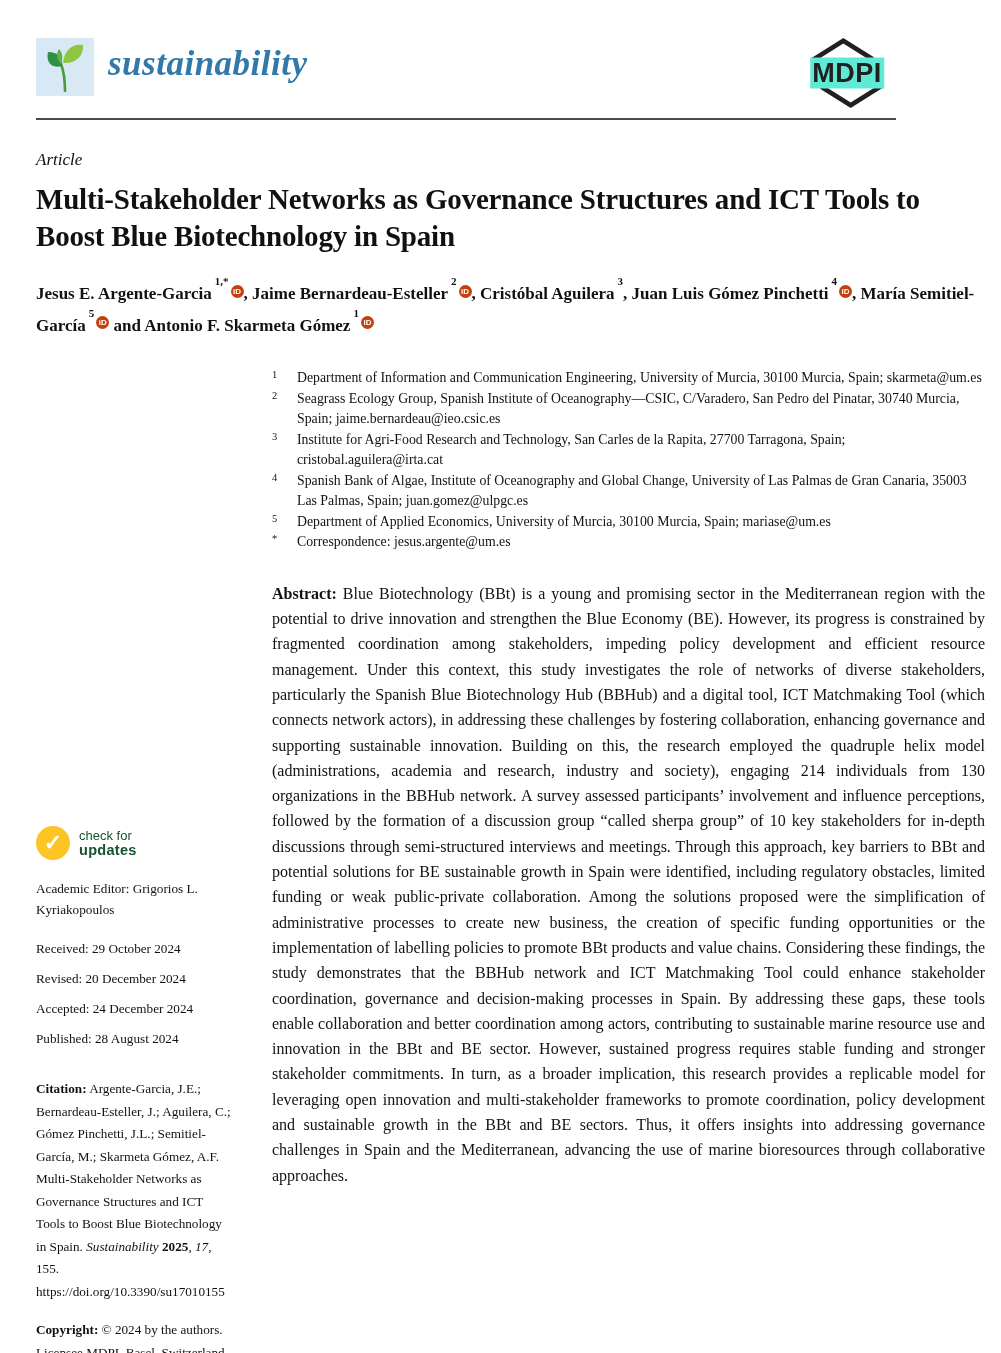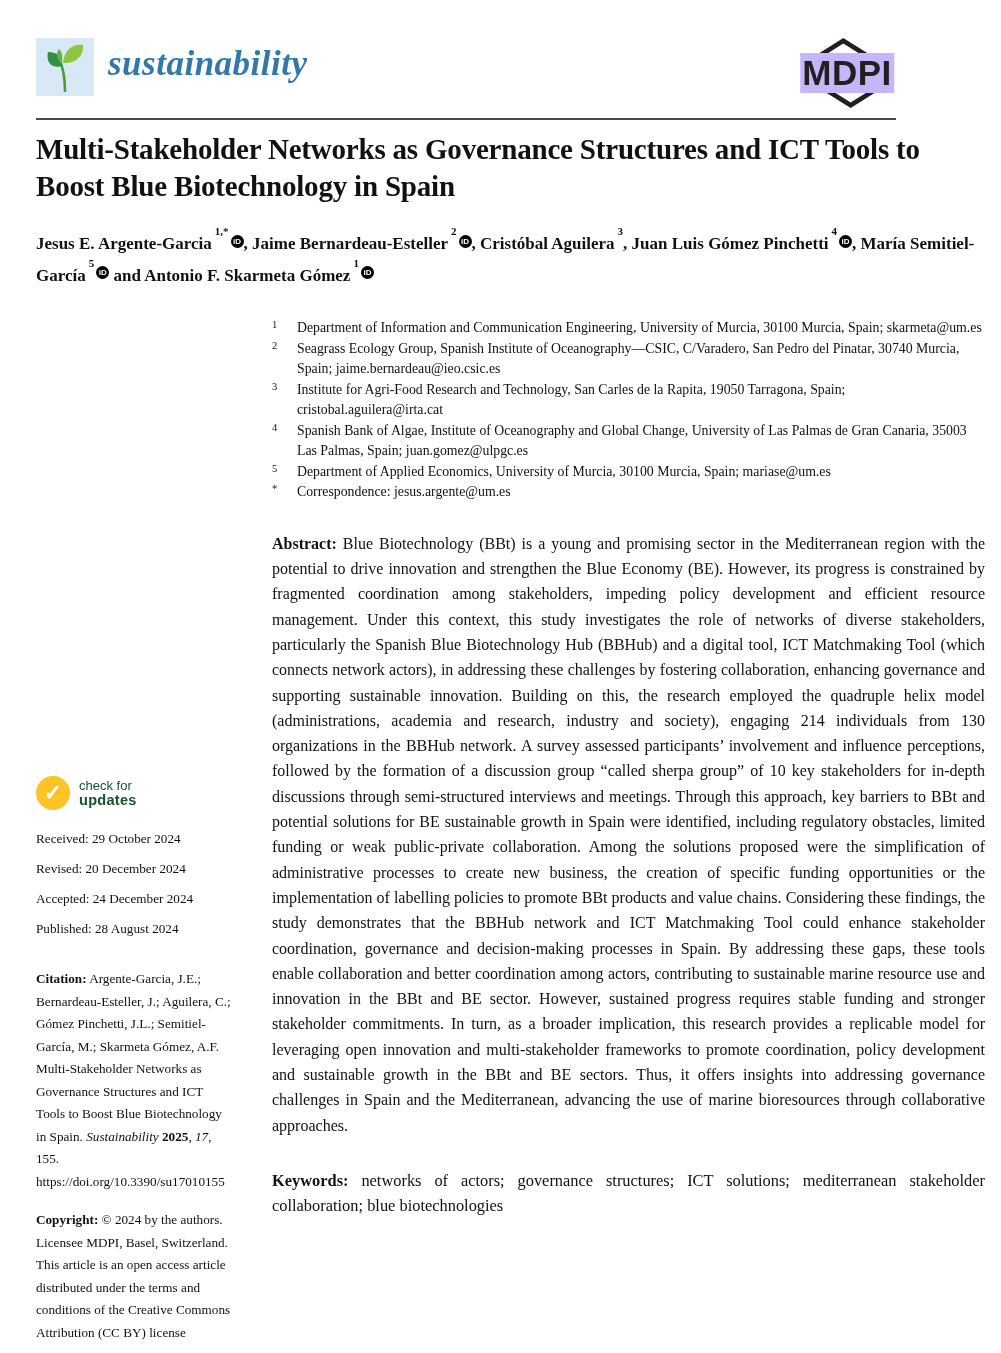--- a/index.html
+++ b/index.html
@@ -16,35 +16,35 @@
   .journal-logo { display:flex; align-items:center; gap:14px; }
   .logo-box { width:58px; height:58px; background:#d9e8f5; display:flex; align-items:center; justify-content:center; }
   .journal-name {
     font-style:italic; font-weight:bold; font-size:35px; color:#3279a9;
     letter-spacing:0.5px; padding-bottom:6px;
   }
   .mdpi-logo { width:86px; height:70px; position:relative; margin-right:6px; }
   .mdpi-text {
     position:absolute; left:50%; top:50%; transform:translate(-50%,-50%);
     font-family:"Liberation Sans","DejaVu Sans",sans-serif; font-weight:bold;
-    font-size:35px; letter-spacing:0.5px; color:#231f20; background:#c4b5fd; padding:0 2px;
+    font-size:27px; letter-spacing:0.5px; color:#231f20; background:#5eead4; padding:0 2px;
   }
   .header-rule { border:none; border-top:2px solid #4a4a4a; margin-top:16px; }
 
   
   .article-type { font-style:italic; font-size:17px; margin-top:30px; }
   .paper-title {
     font-weight:bold; font-size:29px; line-height:37px; margin-top:11px; width:950px;
     letter-spacing:-0.2px;
   }
   .authors-line { margin-top:20px; font-size:17px; font-weight:bold; line-height:27px; width:955px; }
   .author-sup { font-size:11px; position:relative; top:-7px; margin-left:3px; font-weight:bold; }
   .orcid {
     display:inline-block; width:13px; height:13px; border-radius:50%;
-    background:#000000; color:#ffffff; font-family:"Liberation Sans",sans-serif;
+    background:#c2410c; color:#ffffff; font-family:"Liberation Sans",sans-serif;
     font-size:8px; font-weight:bold; text-align:center; line-height:13px;
     position:relative; top:-5px; margin-left:2px; cursor:pointer;
   }
 
   
   .body-row { display:flex; margin-top:30px; }
   .sidebar { width:196px; flex:none; padding-top:458px; font-size:13.2px; }
   .main-col { margin-left:40px; width:713px; flex:none; }
 
   
@@ -96,34 +96,36 @@
     <div class="mdpi-logo">
       <svg width="86" height="70" viewBox="0 0 86 76">
         <path d="M7,34 L7,23 L39,3 L71,23" stroke="#231f20" stroke-width="5" fill="none"></path>
         <path d="M79,42 L79,53 L47,73 L15,53" stroke="#231f20" stroke-width="5" fill="none"></path>
       </svg>
       <span class="mdpi-text">MDPI</span>
     </div>
   </div>
   <hr class="header-rule">
 
+  <div class="article-type">Article</div>
   <h1 class="paper-title">Multi-Stakeholder Networks as Governance Structures and ICT Tools to Boost Blue Biotechnology in Spain</h1>
   <div class="authors-line"><span>Jesus E. Argente-Garcia</span><sup class="author-sup">1,*</sup><span class="orcid">iD</span>, <span>Jaime Bernardeau-Esteller</span><sup class="author-sup">2</sup><span class="orcid">iD</span>, <span>Cristóbal Aguilera</span><sup class="author-sup">3</sup>, <span>Juan Luis Gómez Pinchetti</span><sup class="author-sup">4</sup><span class="orcid">iD</span>, <span>María Semitiel-García</span><sup class="author-sup">5</sup><span class="orcid">iD</span> and <span>Antonio F. Skarmeta Gómez</span><sup class="author-sup">1</sup><span class="orcid">iD</span></div>
 
   <div class="body-row">
 
     <div class="sidebar">
       <div class="updates-badge">
         <div class="badge-circle">✓</div>
         <div class="badge-text">
           <div class="badge-line1">check for</div>
           <div class="badge-line2">updates</div>
         </div>
       </div>
 
+      <div class="side-block">Academic Editor: Grigorios L. Kyriakopoulos</div>
 
       <div class="dates-block">
           <div class="date-line">Received: 29 October 2024</div>
           <div class="date-line">Revised: 20 December 2024</div>
           <div class="date-line">Accepted: 24 December 2024</div>
           <div class="date-line">Published: 28 August 2024</div>
         </div>
 
       <div class="citation-block">
         <span class="b">Citation:</span><span> Argente-Garcia, J.E.; Bernardeau-Esteller, J.; Aguilera, C.; Gómez Pinchetti, J.L.; Semitiel-García, M.; Skarmeta Gómez, A.F. Multi-Stakeholder Networks as Governance Structures and ICT Tools to Boost Blue Biotechnology in Spain. </span><span class="i">Sustainability </span><span class="b">2025</span><span>, </span><span class="i">17</span><span>, 155. </span><span class="doi-link">https://doi.org/10.3390/su17010155</span>
@@ -139,39 +141,36 @@
           <div class="aff-row">
             <span class="aff-num">1</span>
             <span class="aff-text">Department of Information and Communication Engineering, University of Murcia, 30100 Murcia, Spain; skarmeta@um.es</span>
           </div>
           <div class="aff-row">
             <span class="aff-num">2</span>
             <span class="aff-text">Seagrass Ecology Group, Spanish Institute of Oceanography—CSIC, C/Varadero, San Pedro del Pinatar, 30740 Murcia, Spain; jaime.bernardeau@ieo.csic.es</span>
           </div>
           <div class="aff-row">
             <span class="aff-num">3</span>
-            <span class="aff-text">Institute for Agri-Food Research and Technology, San Carles de la Rapita, 19050 Tarragona, Spain; cristobal.aguilera@irta.cat</span>
+            <span class="aff-text">Institute for Agri-Food Research and Technology, San Carles de la Rapita, 27700 Tarragona, Spain; cristobal.aguilera@irta.cat</span>
           </div>
           <div class="aff-row">
             <span class="aff-num">4</span>
             <span class="aff-text">Spanish Bank of Algae, Institute of Oceanography and Global Change, University of Las Palmas de Gran Canaria, 35003 Las Palmas, Spain; juan.gomez@ulpgc.es</span>
           </div>
           <div class="aff-row">
             <span class="aff-num">5</span>
             <span class="aff-text">Department of Applied Economics, University of Murcia, 30100 Murcia, Spain; mariase@um.es</span>
           </div>
           <div class="aff-row">
             <span class="aff-num">*</span>
             <span class="aff-text">Correspondence: jesus.argente@um.es</span>
           </div>
         </div>
 
       <p class="abstract">
         <span class="b">Abstract:</span><span> Blue Biotechnology (BBt) is a young and promising sector in the Mediterranean region with the potential to drive innovation and strengthen the Blue Economy (BE). However, its progress is constrained by fragmented coordination among stakeholders, impeding policy development and efficient resource management. Under this context, this study investigates the role of networks of diverse stakeholders, particularly the Spanish Blue Biotechnology Hub (BBHub) and a digital tool, ICT Matchmaking Tool (which connects network actors), in addressing these challenges by fostering collaboration, enhancing governance and supporting sustainable innovation. Building on this, the research employed the quadruple helix model (administrations, academia and research, industry and society), engaging 214 individuals from 130 organizations in the BBHub network. A survey assessed participants’ involvement and influence perceptions, followed by the formation of a discussion group “called sherpa group” of 10 key stakeholders for in-depth discussions through semi-structured interviews and meetings. Through this approach, key barriers to BBt and potential solutions for BE sustainable growth in Spain were identified, including regulatory obstacles, limited funding or weak public-private collaboration. Among the solutions proposed were the simplification of administrative processes to create new business, the creation of specific funding opportunities or the implementation of labelling policies to promote BBt products and value chains. Considering these findings, the study demonstrates that the BBHub network and ICT Matchmaking Tool could enhance stakeholder coordination, governance and decision-making processes in Spain. By addressing these gaps, these tools enable collaboration and better coordination among actors, contributing to sustainable marine resource use and innovation in the BBt and BE sector. However, sustained progress requires stable funding and stronger stakeholder commitments. In turn, as a broader implication, this research provides a replicable model for leveraging open innovation and multi-stakeholder frameworks to promote coordination, policy development and sustainable growth in the BBt and BE sectors. Thus, it offers insights into addressing governance challenges in Spain and the Mediterranean, advancing the use of marine bioresources through collaborative approaches.</span>
       </p>
 
-      <p class="keywords">
-        <span class="b">Keywords:</span><span> networks of actors; governance structures; ICT solutions; mediterranean stakeholder collaboration; blue biotechnologies</span>
-      </p>
     </div>
 
   </div>
 </div>
 
 </body></html>

